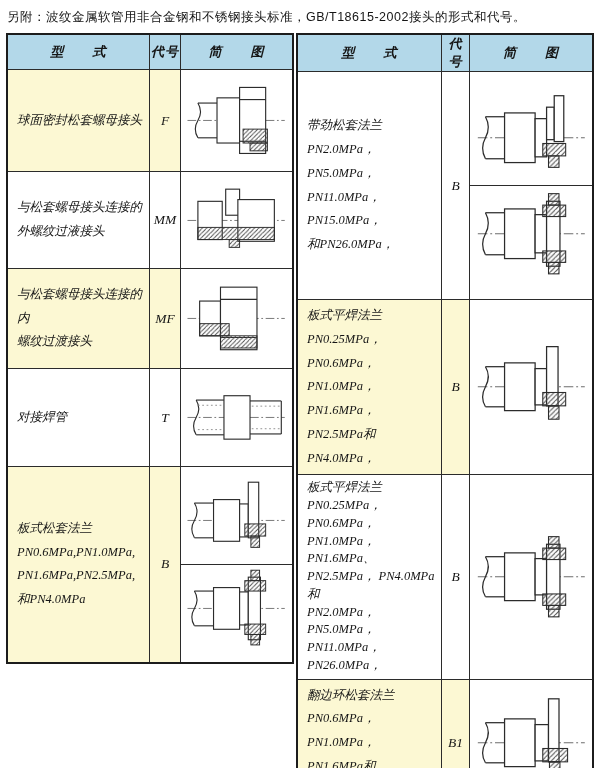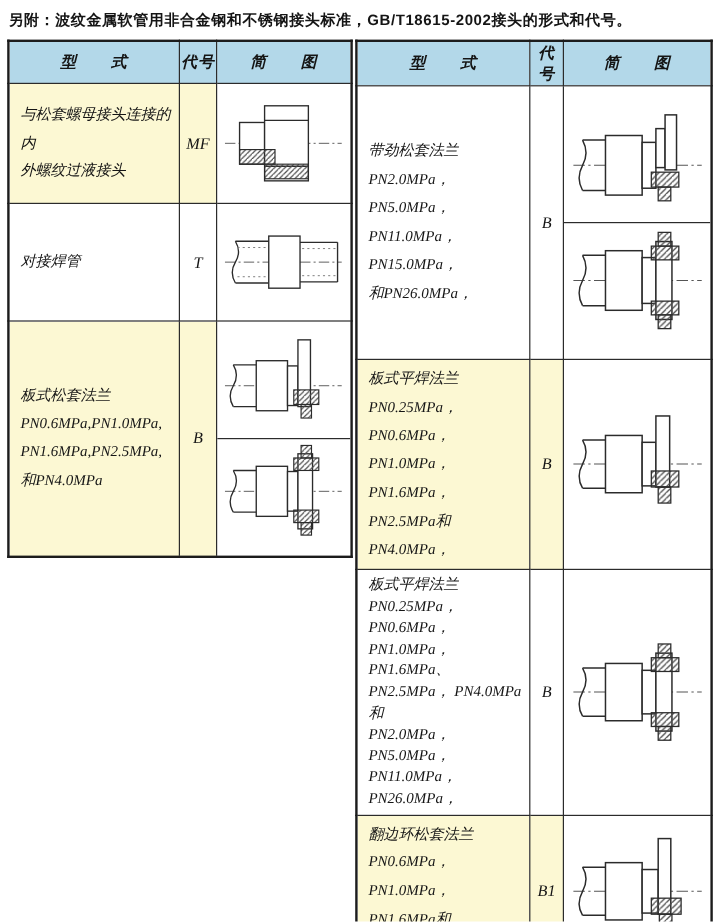--- a/index.html
+++ b/index.html
@@ -9,21 +9,21 @@
     --ink:#151515;
   }
   html,body{margin:0;padding:0;}
   body{
     width:600px;height:768px;background:#ffffff;color:var(--ink);
     font-family:"Liberation Serif", serif;
     -webkit-font-smoothing:antialiased;
   }
   .page-title{
     font-family:"Liberation Sans", sans-serif;
-    font-weight:bold;font-size:12.5px;letter-spacing:.5px;
+    font-weight:normal;font-size:12.5px;letter-spacing:.5px;
     padding:9px 6px 7px 7px;
   }
   .tables{display:flex;margin:0 6px;align-items:flex-start;}
   table{border-collapse:collapse;table-layout:fixed;border:2px solid #1c1c1c;font-style:italic;}
   .t-left{width:289px;margin-right:2px;}
   .t-right{width:299px;}
   th,td{border:1px solid var(--bd);padding:0;vertical-align:middle;overflow:hidden;}
   th{
     background:var(--hdr);font-weight:bold;font-size:13px;height:34px;
     letter-spacing:1px;font-family:"Liberation Serif", serif;
@@ -70,25 +70,62 @@
         <col style="width:112px">
       </colgroup>
     <tbody>
         <tr style="height:34px">
       <th>型　　式</th>
       <th>代号</th>
       <th>简　　图</th>
     </tr>
 
 
-
+    <tr class="hl" style="height:102px">
+      <td class="type">球面密封松套螺母接头</td>
+      <td class="code">F</td>
+      <td class="diag">
+        <div class="full">
+              <svg class="dsvg" viewBox="0 0 120 100">
+          <line class="cl" x1="4" y1="50" x2="116" y2="50"></line>
+          <path class="ll" d="M16,30 q6,10 0,20 q-6,10 0,20"></path>
+          <line class="ll" x1="16" y1="30" x2="38" y2="30"></line>
+                <line class="ll" x1="16" y1="70" x2="38" y2="70"></line>
+          <rect class="lw" x="38" y="24" width="26" height="52"></rect>
+          <rect class="lw" x="64" y="12" width="30" height="76"></rect>
+          <line class="ll" x1="64" y1="26" x2="94" y2="26"></line>
+                <line class="ll" x1="64" y1="74" x2="94" y2="74"></line>
+          <rect class="lh" x="68" y="60" width="28" height="16"></rect>
+          <rect class="lh" x="76" y="76" width="20" height="9"></rect>
+        </svg>
+            </div>
+      </td>
+    </tr>
+
+    <tr style="height:97px">
+      <td class="type">与松套螺母接头连接的
+外螺纹过液接头</td>
+      <td class="code">MM</td>
+      <td class="diag">
+        <div class="full">
+              <svg class="dsvg" viewBox="0 0 120 100">
+          <line class="cl" x1="4" y1="50" x2="116" y2="50"></line>
+          <rect class="lw" x="16" y="28" width="28" height="44"></rect>
+          <rect class="lw" x="48" y="14" width="16" height="30"></rect>
+          <rect class="lw" x="62" y="26" width="42" height="48"></rect>
+          <rect class="lh" x="16" y="58" width="88" height="14"></rect>
+          <rect class="lh" x="52" y="72" width="12" height="9"></rect>
+        </svg>
+            </div>
+      </td>
+    </tr>
 
     <tr class="hl" style="height:100px">
       <td class="type">与松套螺母接头连接的内
-外螺纹过液接头</td>
+螺纹过渡接头</td>
       <td class="code">MF</td>
       <td class="diag">
         <div class="full">
               <svg class="dsvg" viewBox="0 0 120 100">
           <line class="cl" x1="4" y1="50" x2="116" y2="50"></line>
           <rect class="lw" x="18" y="30" width="24" height="40"></rect>
           <rect class="lw" x="42" y="14" width="42" height="72"></rect>
           <line class="ll" x1="42" y1="28" x2="84" y2="28"></line>
                 <line class="ll" x1="42" y1="72" x2="84" y2="72"></line>
           <rect class="lh" x="18" y="56" width="34" height="14"></rect>

